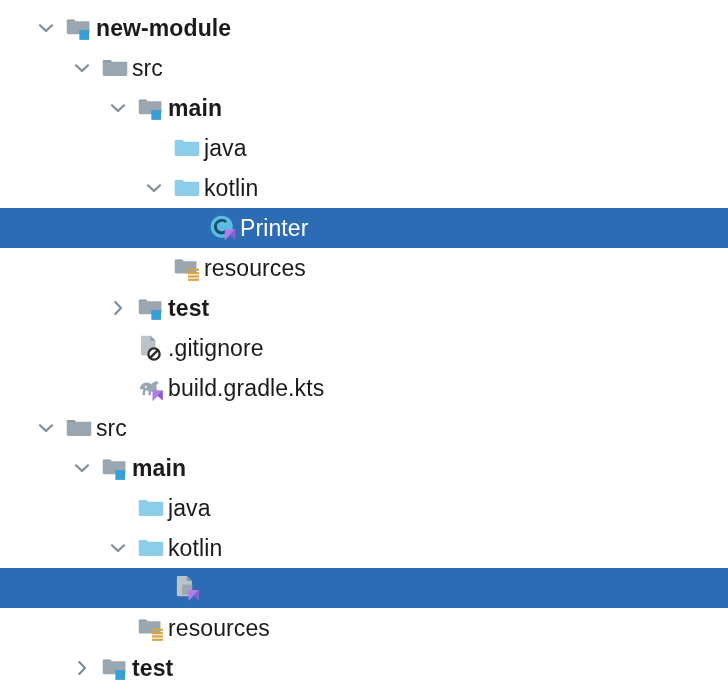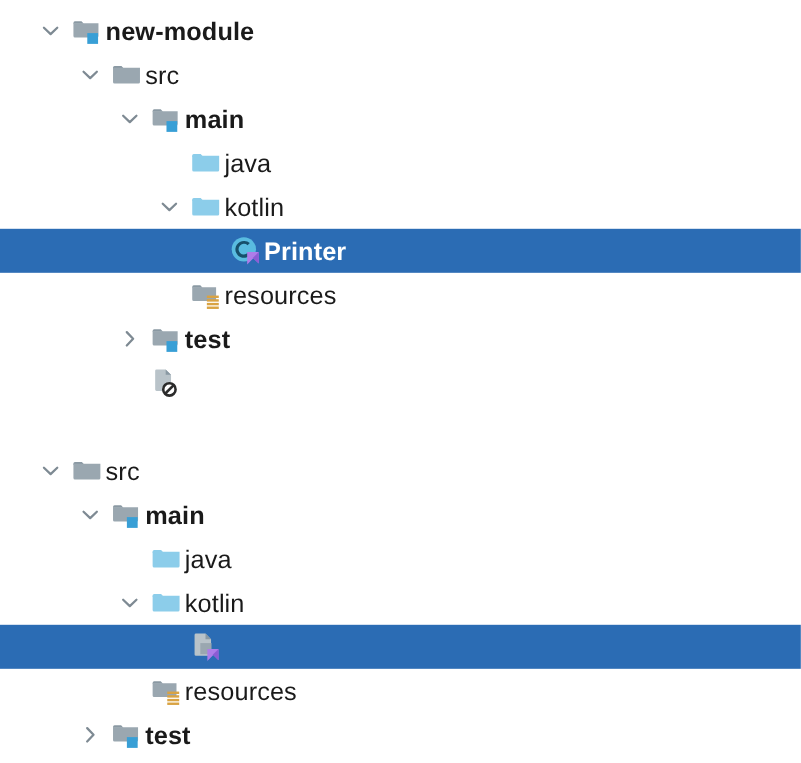--- a/index.html
+++ b/index.html
@@ -111,21 +111,21 @@
         </svg>
       </div>
       <div class="icon" style="left: 172px;">
         <svg width="28" height="28" viewBox="0 0 16 16">
           <path d="M1 4.2a.8.8 0 0 1 .8-.8h3.6l1.3 1.4h-5.7z" fill="#8CCDEA"></path>
           <path d="M1 4.4h14v7.3a.8.8 0 0 1-.8.8H1.8a.8.8 0 0 1-.8-.8z" fill="#8CCDEA"></path>
         </svg>
       </div>
       <div class="label" style="left: 204px;">kotlin</div>
     </div>
-    <div class="row selected" style="top: 208px; font-weight: bold;">
+    <div class="row selected" style="top: 208px;">
       <div class="icon" style="left: 208px;">
         <svg width="30" height="30" viewBox="0 0 16 16">
           <circle cx="7.3" cy="7.3" r="5.9" fill="#59BCE0"></circle>
           <path d="M7.3 3.2a4.1 4.1 0 1 0 2.9 7l-1.1-1.1a2.6 2.6 0 1 1 0-3.8l1.1-1.1a4.08 4.08 0 0 0-2.9-1z" fill="#16506b"></path>
           <path d="M8.9 8.6h5.6v5.6l-2.6-2.6-3 3z" fill="#AE7DE9"></path>
           <path d="M14.5 8.6l-2.9 2.9 2.9 2.7z" fill="#8c5cd4"></path>
         </svg>
       </div>
       <div class="label" style="left: 240px;">Printer</div>
     </div>
@@ -160,20 +160,32 @@
     <div class="row" style="top: 328px;">
       <div class="icon" style="left: 136px;">
         <svg width="30" height="30" viewBox="0 0 16 16">
           <path d="M3.4 1.5h4.4l2.6 2.6v7.2a.7.7 0 0 1-.7.7H3.4a.7.7 0 0 1-.7-.7V2.2a.7.7 0 0 1 .7-.7z" fill="#b9c3c9"></path>
           <path d="M7.8 1.5l2.6 2.6H7.8z" fill="#8A99A3"></path>
           <circle cx="9.6" cy="11.2" r="3.4" fill="#ffffff"></circle>
           <circle cx="9.6" cy="11.2" r="3" fill="none" stroke="#2b2b2b" stroke-width="1.25"></circle>
           <line x1="7.5" y1="13.3" x2="11.7" y2="9.1" stroke="#2b2b2b" stroke-width="1.25"></line>
         </svg>
       </div>
+      <div class="label" style="left: 168px;">.gitignore</div>
+    </div>
+    <div class="row" style="top: 368px;">
+      <div class="icon" style="left: 136px;">
+        <svg width="30" height="30" viewBox="0 0 16 16">
+          <path d="M2.1 8.6c0-2 1.5-3.6 3.5-3.6 1.1 0 1.9.4 2.5 1 .5-.6 1.2-1.3 2.3-1.5.7-.15 1.2.1 1.4.45.25.4.1.9-.35 1.1-.35.16-.6.45-.6.9 0 .5.3.9.3 1.5 0 .45-.2.8-.5 1.05l.55 2.3h-1.3l-.5-1.9c-.35.1-.8.15-1.2.15l-.35 1.75h-1.3l.2-1.95c-.45-.2-.9-.5-1.2-.85-.4.35-.7.85-.7 1.4v1.4h-1.3v-1.6c0-.6.2-1.15.5-1.6z" fill="#9AA7B0"></path>
+          <circle cx="5.3" cy="7.4" r=".55" fill="#ffffff"></circle>
+          <path d="M8.8 9.2h5.4v5.4l-2.5-2.5-2.9 2.9z" fill="#AE7DE9"></path>
+          <path d="M14.2 9.2l-2.8 2.8 2.8 2.6z" fill="#8c5cd4"></path>
+        </svg>
+      </div>
+      <div class="label" style="left: 168px;">build.gradle.kts</div>
     </div>
     <div class="row" style="top: 408px;">
       <div class="twisty" style="left: 32px;">
         <svg width="22" height="22" viewBox="0 0 16 16">
           <path d="M3.6 6 8 10.2 12.4 6" fill="none" stroke="#7E8A93" stroke-width="1.5" stroke-linecap="round" stroke-linejoin="round"></path>
         </svg>
       </div>
       <div class="icon" style="left: 64px;">
         <svg width="28" height="28" viewBox="0 0 16 16">
           <path d="M1 4.2a.8.8 0 0 1 .8-.8h3.6l1.3 1.4h-5.7z" fill="#8A99A3"></path>

